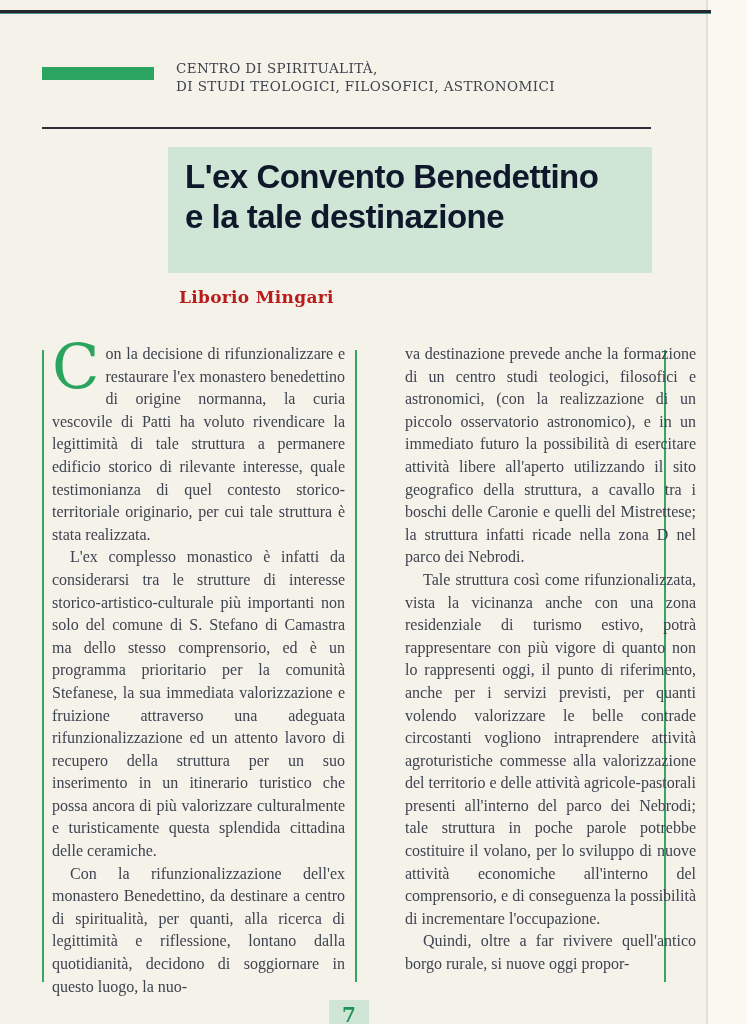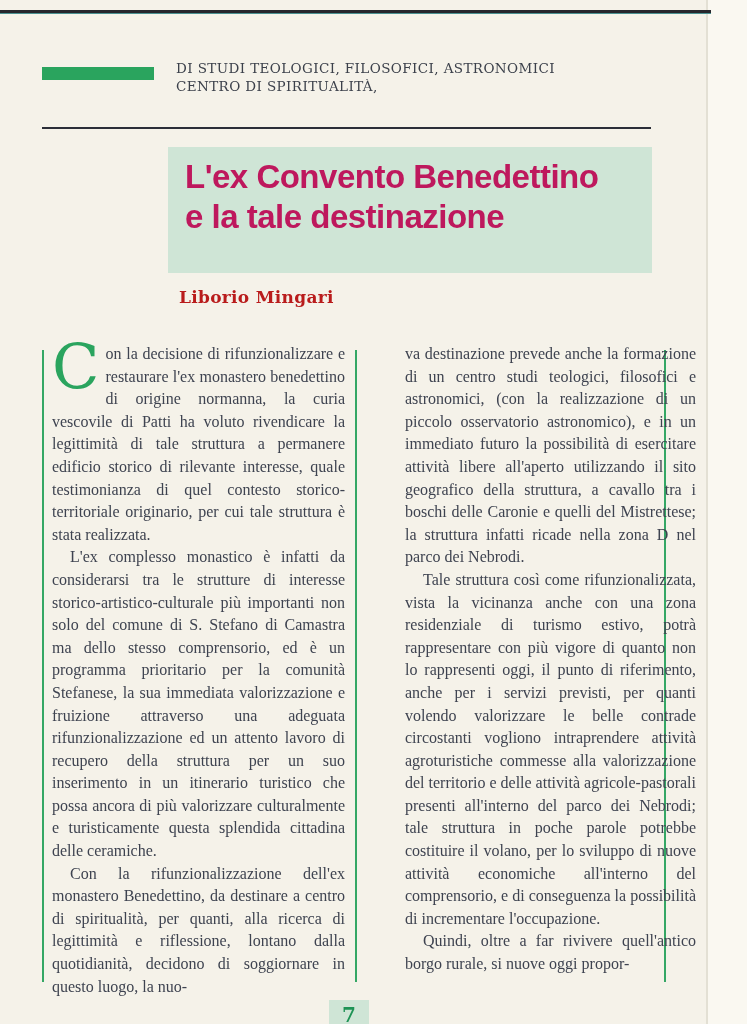--- a/index.html
+++ b/index.html
@@ -78,21 +78,21 @@
     height: 126px;
     background: #cfe5d6;
   }
   .title-box h1 {
     margin: 0;
     padding: 10px 0 0 17px;
     font-family: "Liberation Sans", sans-serif;
     font-weight: bold;
     font-size: 33px;
     line-height: 40px;
-    color: #be185d;
+    color: #0f172a;
     letter-spacing: -0.5px;
   }
   .author {
     position: absolute;
     top: 287px;
     left: 179px;
     font-family: "DejaVu Serif", serif;
     font-weight: bold;
     font-size: 17px;
     color: #b91c1c;
@@ -161,22 +161,22 @@
 <body>
 
 <div class="page">
 
   <div class="page-edge"></div>
   <div class="top-rule"></div>
 
   <div class="green-bar"></div>
 
   <div class="kicker">
+    <div>CENTRO DI SPIRITUALITÀ,</div>
     <div>DI STUDI TEOLOGICI, FILOSOFICI, ASTRONOMICI</div>
-    <div>CENTRO DI SPIRITUALITÀ,</div>
   </div>
 
   <div class="header-rule"></div>
 
   <div class="title-box">
     <h1><span>L'ex Convento Benedettino</span><br><span>e la tale destinazione</span></h1>
   </div>
 
   <div class="author">Liborio Mingari</div>
 

